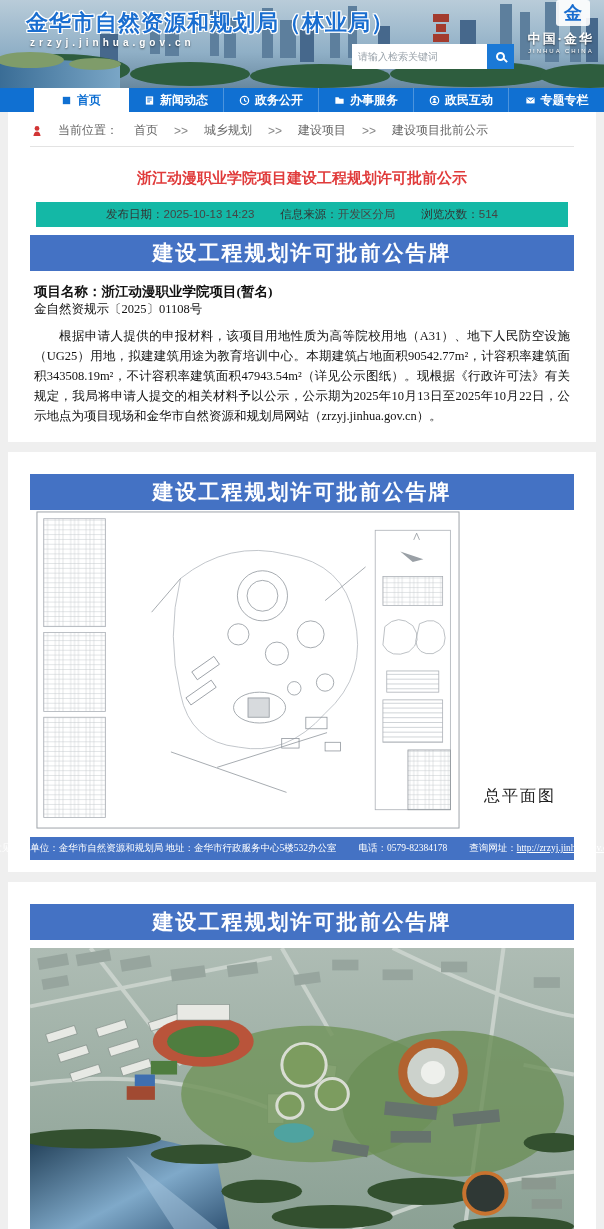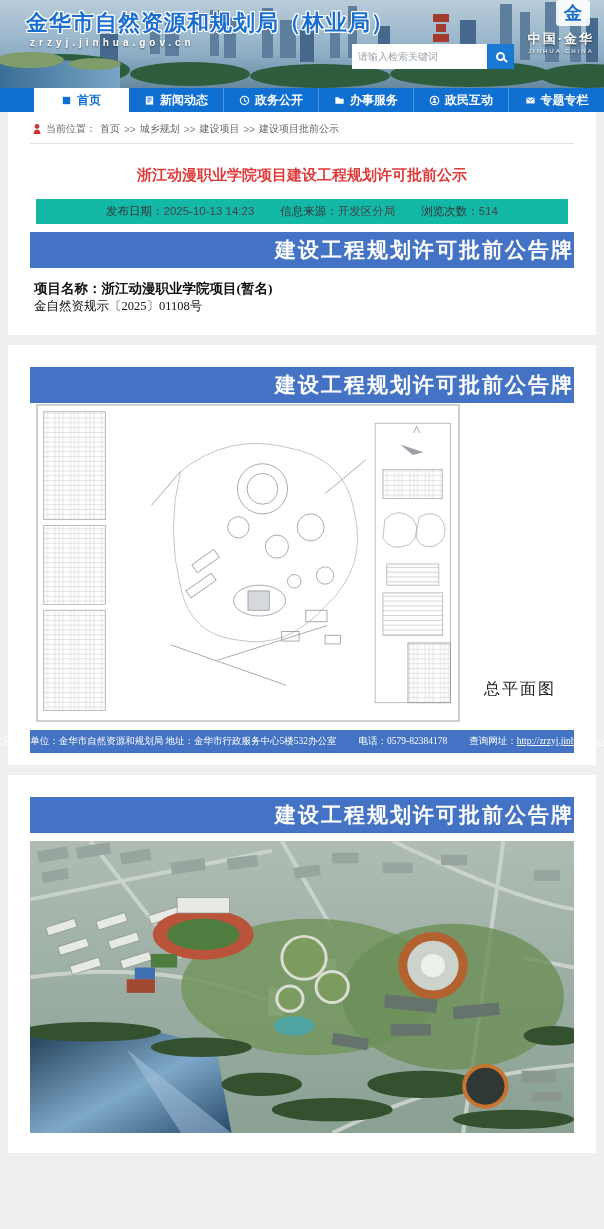--- a/index.html
+++ b/index.html
@@ -34,32 +34,32 @@
   .nav-item svg { width:11px; height:11px; color:#fff; }
   .nav-item.active { background:#fff; color:#1070d2; }
   .nav-item.active svg { color:#1070d2; }
 
   
   .card { background:#fff; margin:0 8px; }
   .card + .card { margin-top:10px; }
   .card.pad { padding-bottom:12px; }
 
   
-  .crumbs { display:flex; align-items:center; gap:4px; padding:10px 24px 7px; font-size:10px; color:#666;text-align:center; }
+  .crumbs { display:flex; align-items:center; gap:16px; padding:10px 24px 7px; font-size:12px; color:#666;text-align:center; }
   .crumbs svg { width:10px; height:12px; }
   .crumb { color:#666; text-decoration:none; cursor:pointer; }
   .sep { color:#888; }
   .divider { border-top:1px solid #e3e3e3; margin:0 22px; }
 
   .art-title { text-align:center; color:#e03b3b; font-size:15px; font-weight:600; margin:22px 30px 14px; }
   .meta { background:#14b8a6; margin:0 28px; padding:5px 0; display:flex; justify-content:center; gap:26px;
     font-size:11.5px; color:#444; }
   .meta b { font-weight:normal; color:#333; }
 
-  .banner { background:#4472c4; color:#fff; margin:8px 22px 0; padding:4px 0; text-align:right;
+  .banner { background:#4472c4; color:#fff; margin:8px 22px 0; padding:4px 0; text-align:center;
     font-family:"Liberation Serif","DejaVu Serif",serif; font-weight:bold; font-size:21px; letter-spacing:2px; }
 
   .proj-row { display:flex; justify-content:space-between; align-items:baseline; margin:12px 26px 2px;
     font-family:"Liberation Serif","DejaVu Serif",serif; font-size:13.5px; color:#111;flex-direction:column; }
   .proj-row .pl { font-weight:bold; }
   .proj-row .pn { font-size:12.5px; }
 
   .doc-body { margin:8px 26px 4px; font-family:"Liberation Serif","DejaVu Serif",serif;
     font-size:12.5px; line-height:1.6; color:#111; text-align:justify; }
   .doc-body p { text-indent:2em; }
@@ -223,20 +223,21 @@
   </div>
 
   <div class="banner">建设工程规划许可批前公告牌</div>
 
   <div class="proj-row">
     <span class="pl"><span>项目名称：</span><span>浙江动漫职业学院项目(暂名)</span></span>
     <span class="pn">金自然资规示〔2025〕01108号</span>
   </div>
 
   <div class="doc-body">
+    <p>根据申请人提供的申报材料，该项目用地性质为高等院校用地（A31）、地下人民防空设施（UG25）用地，拟建建筑用途为教育培训中心。本期建筑占地面积90542.77m²，计容积率建筑面积343508.19m²，不计容积率建筑面积47943.54m²（详见公示图纸）。现根据《行政许可法》有关规定，我局将申请人提交的相关材料予以公示，公示期为2025年10月13日至2025年10月22日，公示地点为项目现场和金华市自然资源和规划局网站（zrzyj.jinhua.gov.cn）。</p>
   </div>
 </div>
 
 <div class="card pad">
   <div style="height:14px"></div>
   <div class="banner">建设工程规划许可批前公告牌</div>
   <div class="plan-row">
     <div class="plan-box">
       <svg viewBox="0 0 440 330">
         <defs>

